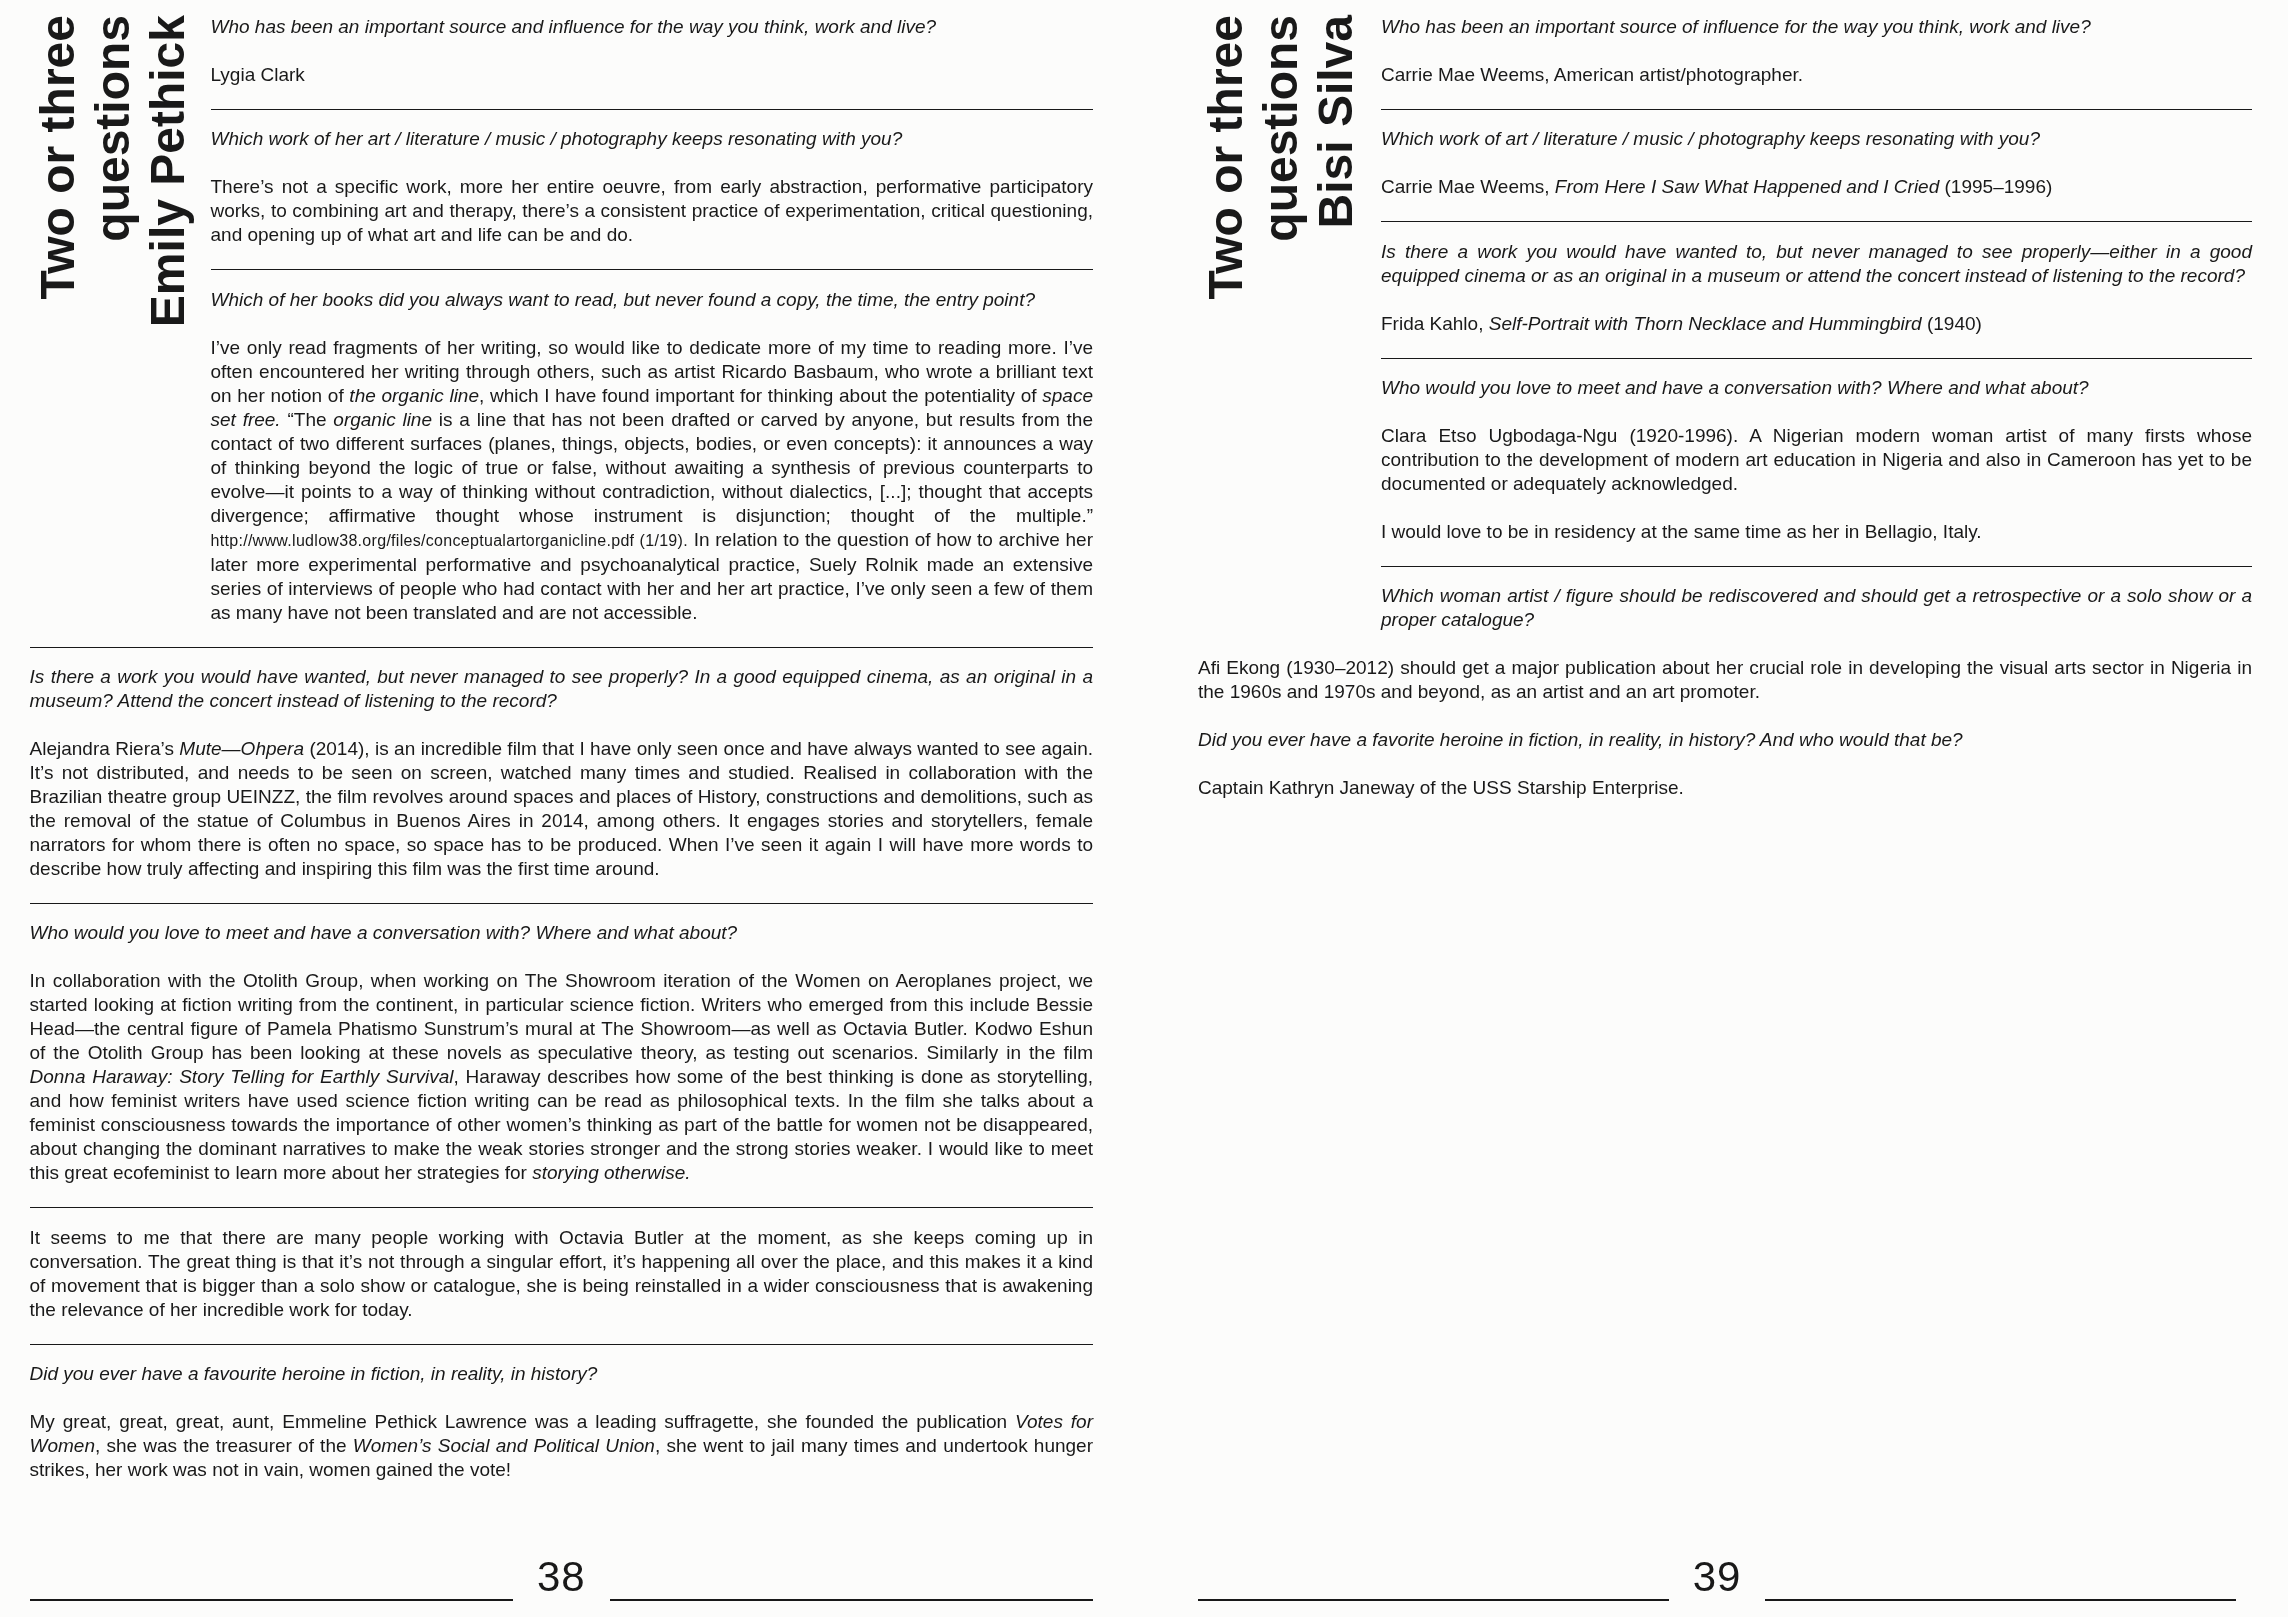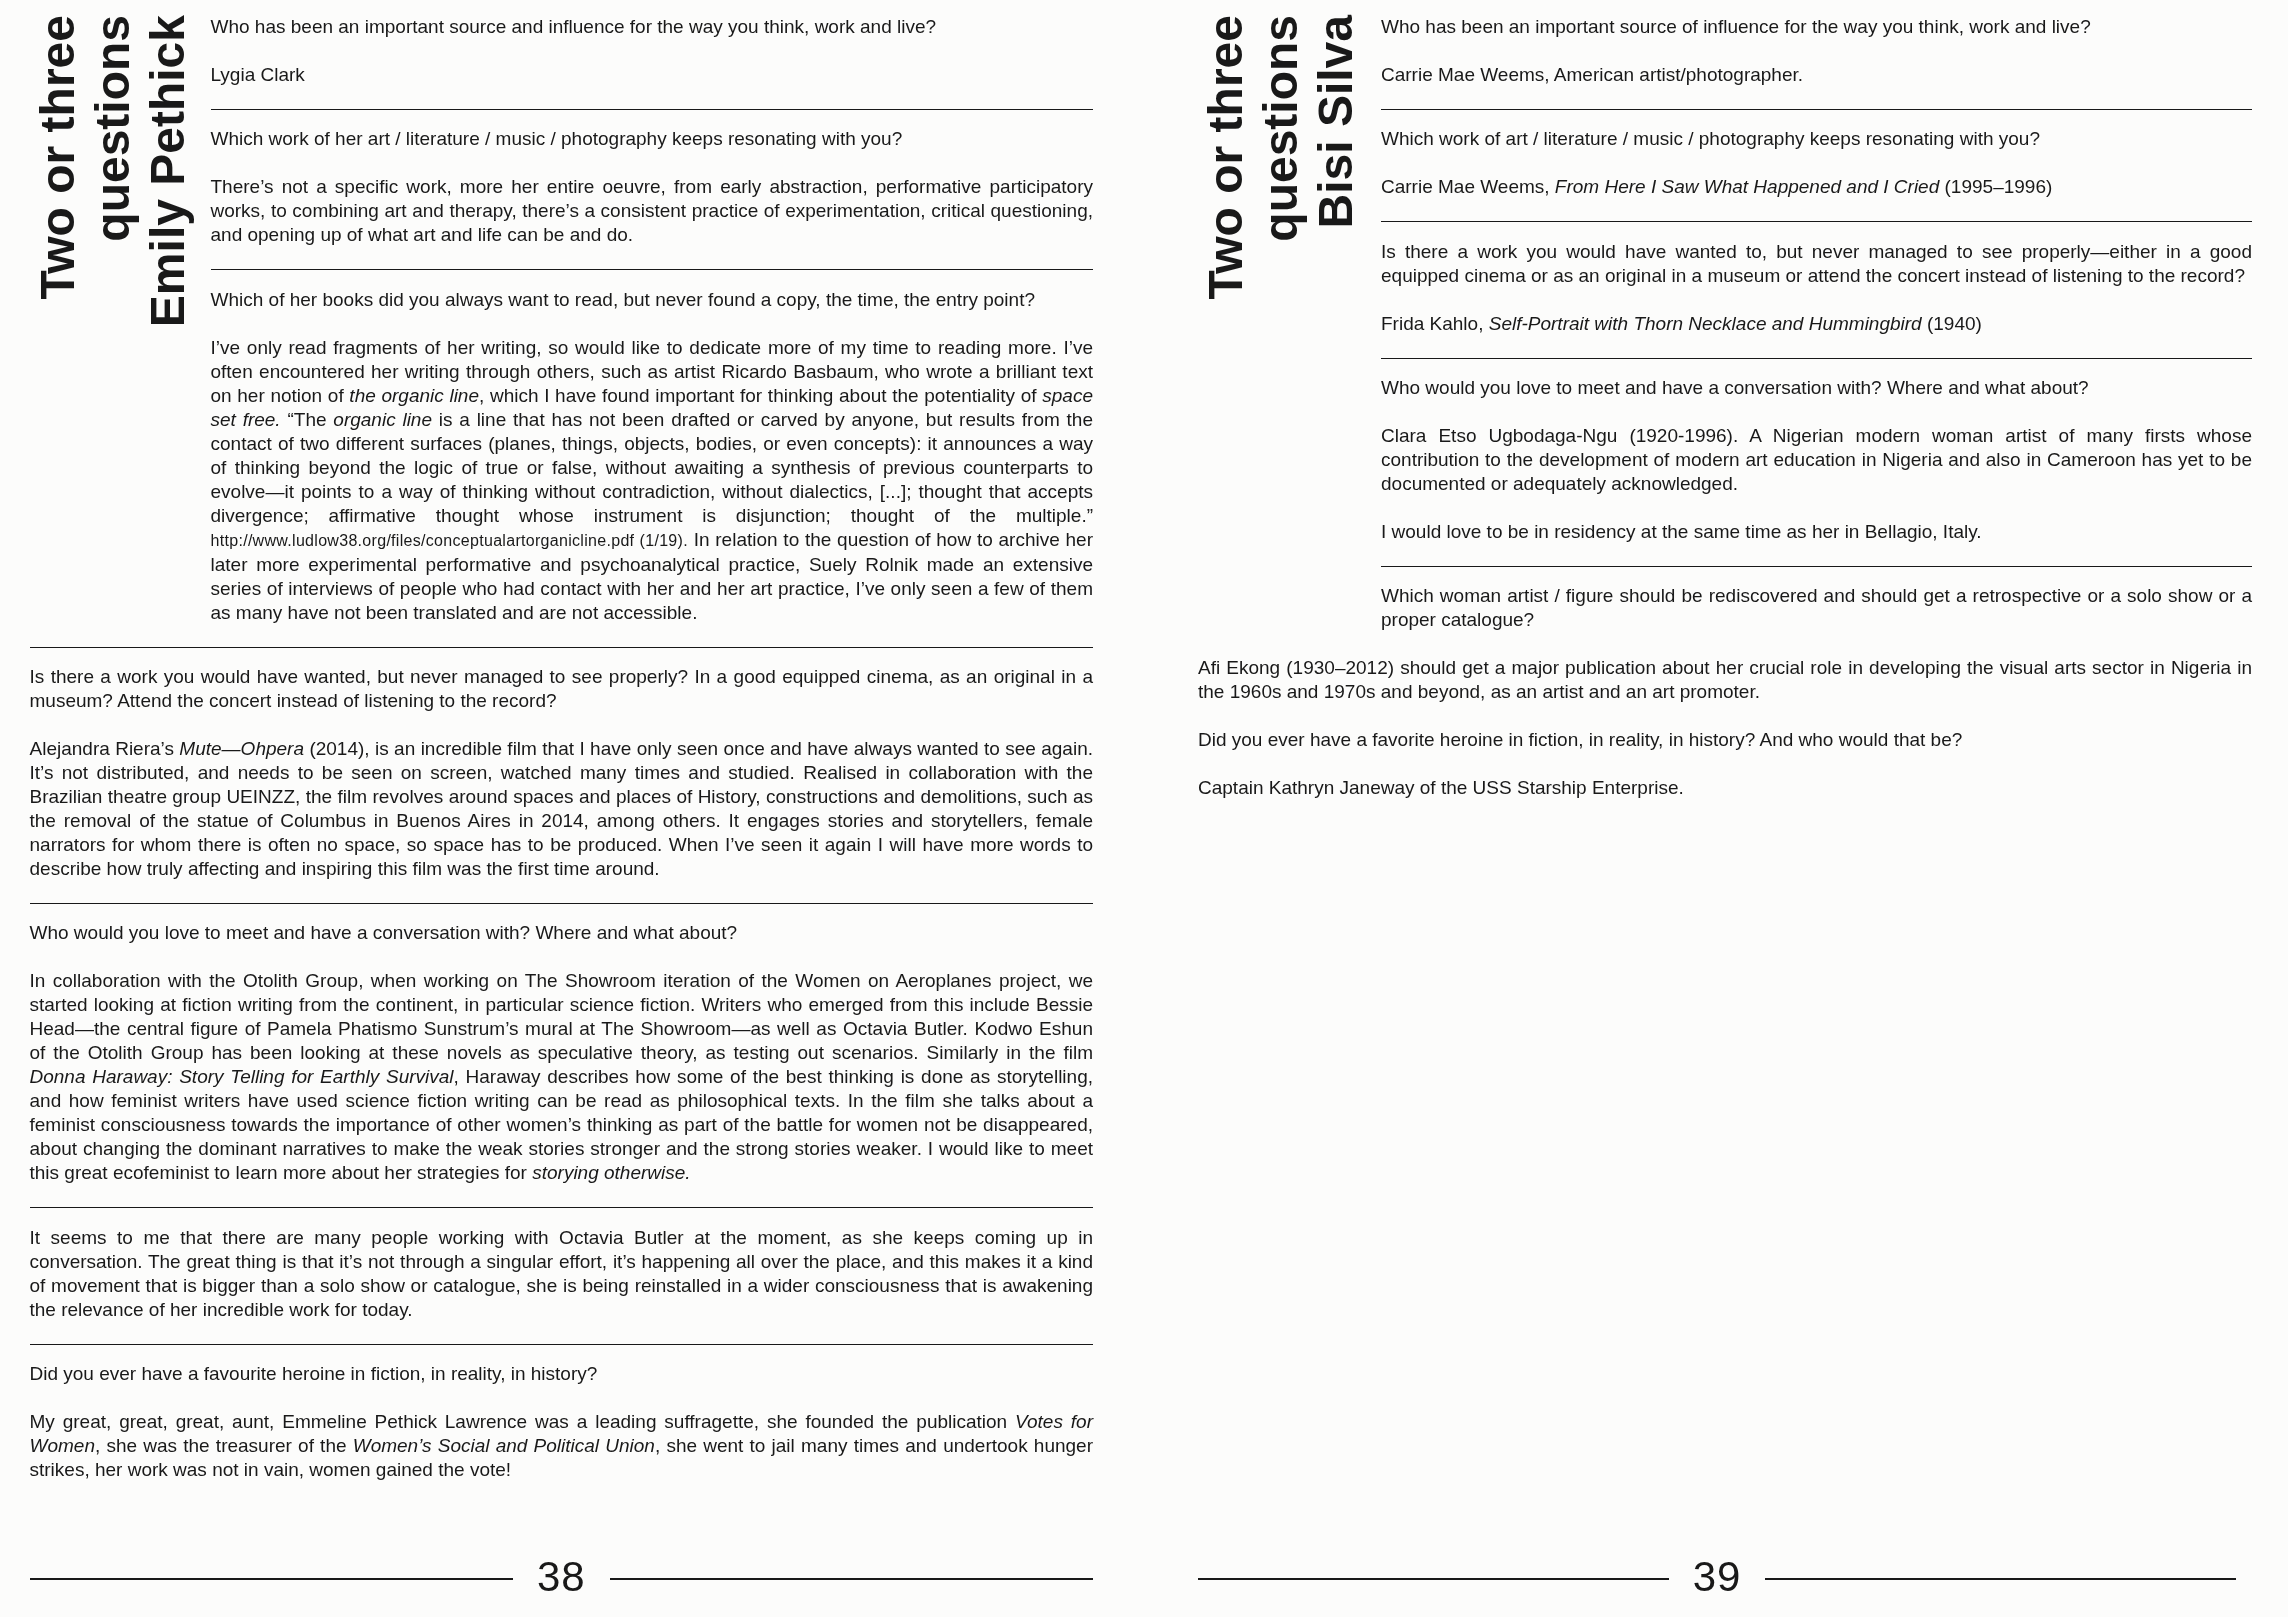--- a/index.html
+++ b/index.html
@@ -24,34 +24,34 @@
   .vtitle {
     position:absolute; top:0; left:0; height:172px;
     transform-origin:0 0;
     font-weight:bold; font-size:48px; line-height:55px;
     text-align:right; font-style:normal; white-space:normal;
   }
   .vt-left  { width:598px; transform:rotate(-90deg) translateX(-598px); }
   .vt-right { width:605px; transform:rotate(-90deg) translateX(-605px); }
   .tline { display:block; }
 
-  p.q { text-align:justify; margin:0 0 24px 0; }
+  p.q { font-style:italic; text-align:justify; margin:0 0 24px 0; }
   p.a { text-align:justify; margin:0; }
   p.a + p.a { margin-top:24px; }
 
   .rule {
     overflow:hidden;          
     height:1.8px; border-top:1.8px solid var(--ink,#191919);
     margin:22px 0 16.6px 0;
   }
 
   .i    { font-style:italic; }
   .tiny { font-size:16px; letter-spacing:0.3px; }
 
-  .footer { position:absolute; bottom:16.6px; display:flex; align-items:center; gap:24px; }
+  .footer { position:absolute; bottom:16.6px; display:flex; align-items:flex-end; gap:24px; }
   .footer-left  { left:29.5px; right:51px; }
   .footer-right { left:54px; right:52px; }
   .fline { flex:1 1 auto; height:0; border-top:2.8px solid var(--ink,#191919); }
   .num { font-size:42px; line-height:1; letter-spacing:0.9px; padding-bottom:3.7px; }
 </style>
 </head>
 <body>
 
 <div class="spread">
 

